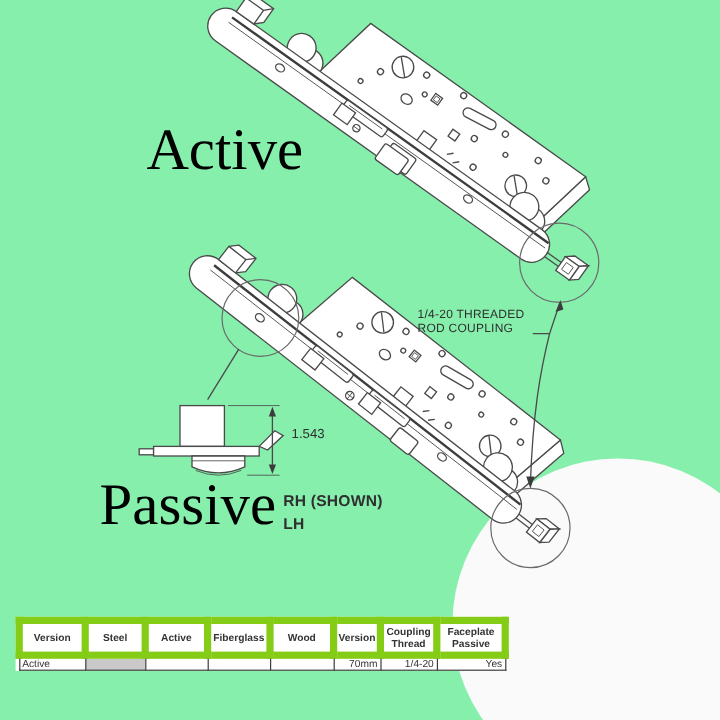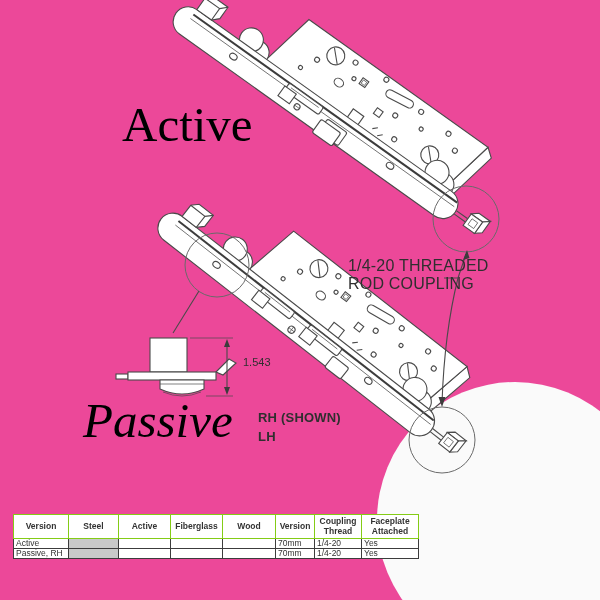--- a/index.html
+++ b/index.html
@@ -1,38 +1,38 @@
 <!DOCTYPE html>
 <html><head>
 <meta charset="utf-8">
 <style>
   html,body{margin:0;padding:0;background:#fff;}
-  #canvas{position:relative;width:600px;height:600px;background:#ec4899;overflow:hidden;
+  #canvas{position:relative;width:600px;height:600px;background:#86efac;overflow:hidden;
           font-family:"Liberation Sans",sans-serif;}
   svg{position:absolute;left:0;top:0;}
   .ln{stroke:#4a4a4a;fill:none;stroke-width:1.1;}
   .wh{stroke:#4a4a4a;fill:#ffffff;stroke-width:1.1;}
   .thin{stroke:#4a4a4a;fill:none;stroke-width:0.7;}
   .thick{stroke:#3c3c3c;fill:none;stroke-width:2;}
   .balloon{stroke:#6a6a6a;fill:none;stroke-width:1;}
   .arrow{fill:#3c3c3c;stroke:none;}
   .label-serif{position:absolute;font-family:"Liberation Serif","DejaVu Serif",serif;
                color:#000;font-size:49px;line-height:1;white-space:nowrap;}
   .small-note{position:absolute;color:#2f2f2f;font-size:13px;font-weight:bold;
               line-height:1.45;letter-spacing:.2px;}
-  .callout-text{position:absolute;color:#2f2f2f;font-size:16px;line-height:1.15;
+  .callout-text{position:absolute;color:#2f2f2f;font-size:10px;line-height:1.15;
                 letter-spacing:.2px;white-space:nowrap;}
   .dim-text{position:absolute;color:#2f2f2f;font-size:11px;white-space:nowrap;}
   table.spec{position:absolute;left:13px;top:514px;width:405px;border-collapse:collapse;
              table-layout:fixed;background:#fff;color:#333;
              font-family:"Liberation Sans",sans-serif;font-size:8.5px;
              border:1.5px solid #3c3c3c;}
-  table.spec th{border:1px solid #84cc16;font-weight:bold;height:23px;
+  table.spec th{border:6px solid #84cc16;font-weight:bold;height:23px;
                 vertical-align:middle;padding:0 1px;line-height:1.15;text-align:center;}
-  table.spec td{border:1px solid #3c3c3c;height:9px;padding:0 2px;text-align:left;
+  table.spec td{border:1px solid #3c3c3c;height:9px;padding:0 2px;text-align:right;
                 line-height:1;white-space:nowrap;overflow:hidden;}
   table.spec td.ver{text-align:left;}
 </style>
 </head>
 <body>
 
 <div id="canvas">
 
   <svg width="600" height="600" viewBox="0 0 600 600">
 
@@ -187,23 +187,23 @@
         <line class="thin" x1="206" y1="396" x2="233" y2="396"></line>
         <line class="ln" x1="227" y1="342" x2="227" y2="392"></line>
         <polygon class="arrow" points="227,339 224,347 230,347"></polygon>
         <polygon class="arrow" points="227,395 224,387 230,387"></polygon>
       </g>
     </g>
   </svg>
 
   <div class="label-serif" style="left:122px;top:100px;">Active</div>
 
-  <div class="label-serif" style="left:83px;top:396px;font-style:italic;">Passive</div>
-
-  <div class="small-note" style="left:258px;top:409px;">
+  <div class="label-serif" style="left:83px;top:396px;">Passive</div>
+
+  <div class="small-note" style="left:236px;top:409px;">
     <div>RH (SHOWN)</div>
     <div>LH</div>
   </div>
 
   <div class="callout-text" style="left:348px;top:257px;">
     <div>1/4-20 THREADED</div>
     <div>ROD COUPLING</div>
   </div>
 
   <div class="dim-text" style="left:243px;top:356px;">1.543</div>
@@ -221,39 +221,29 @@
     </colgroup>
     <thead>
       <tr>
         <th>Version</th>
         <th>Steel</th>
         <th>Active</th>
         <th>Fiberglass</th>
         <th>Wood</th>
         <th>Version</th>
         <th>Coupling Thread</th>
-        <th>Faceplate Attached</th>
+        <th>Faceplate Passive</th>
       </tr>
     </thead>
     <tbody>
       <tr>
         <td class="ver">Active</td>
         <td style="background: rgb(201, 201, 201);"></td>
         <td></td>
         <td></td>
         <td></td>
         <td>70mm</td>
         <td>1/4-20</td>
         <td>Yes</td>
       </tr>
-      <tr>
-        <td class="ver">Passive, RH</td>
-        <td style="background: rgb(201, 201, 201);"></td>
-        <td></td>
-        <td></td>
-        <td></td>
-        <td>70mm</td>
-        <td>1/4-20</td>
-        <td>Yes</td>
-      </tr>
     </tbody>
   </table>
 </div>
 
 </body></html>

